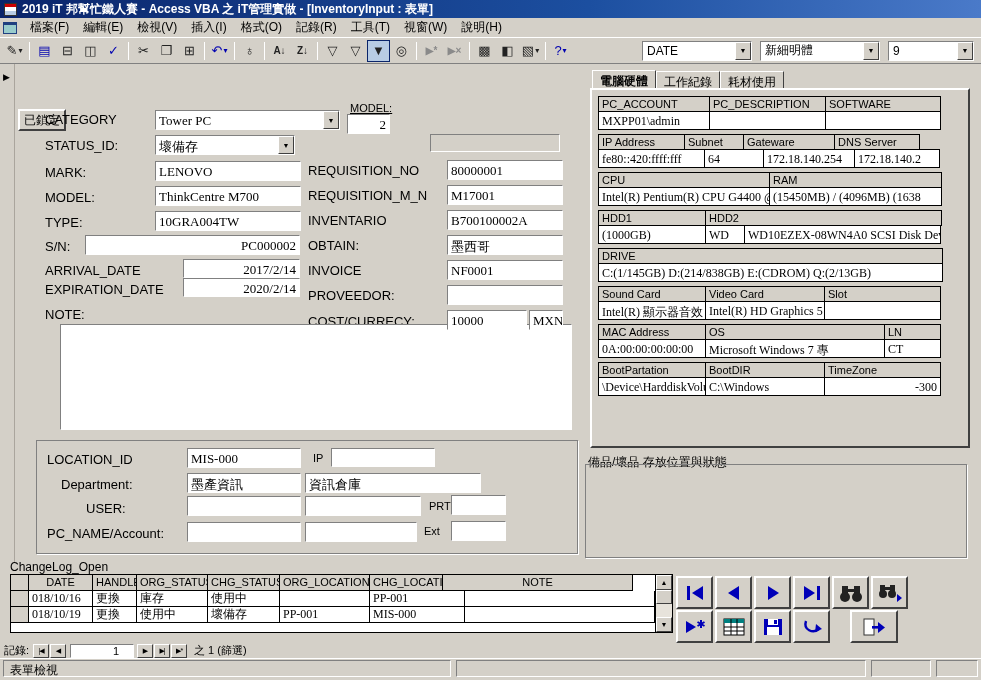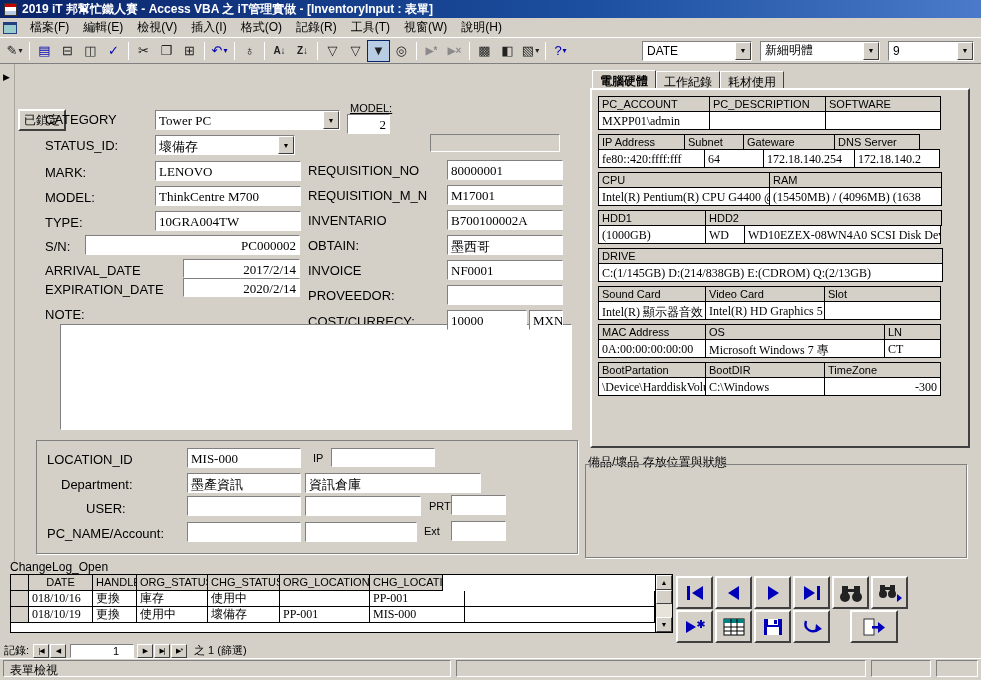--- a/index.html
+++ b/index.html
@@ -421,20 +421,21 @@
   <div class="cl-title">ChangeLog_Open</div>
   <div class="cl-table">
     <div class="cl-row cl-head">
       <div class="cl-cell cl-sel" style="width:18px"></div>
       <div class="cl-cell" style="width:64px">DATE</div>
       <div class="cl-cell" style="width:44px">HANDLE</div>
       <div class="cl-cell" style="width:71px">ORG_STATUS</div>
       <div class="cl-cell" style="width:72px">CHG_STATUS_I</div>
       <div class="cl-cell" style="width:90px">ORG_LOCATION</div>
       <div class="cl-cell" style="width:73px">CHG_LOCATION</div>
+      <div class="cl-cell" style="width:190px">NOTE</div>
     </div>
     <div class="cl-row">
       <div class="cl-cell cl-sel" style="width:18px"></div>
       <div class="cl-cell" style="width:64px">018/10/16</div>
       <div class="cl-cell" style="width:44px">更換</div>
       <div class="cl-cell" style="width:71px">庫存</div>
       <div class="cl-cell" style="width:72px">使用中</div>
       <div class="cl-cell" style="width:90px"></div>
       <div class="cl-cell" style="width:95px">PP-001</div>
       <div class="cl-cell" style="width:190px"></div>

